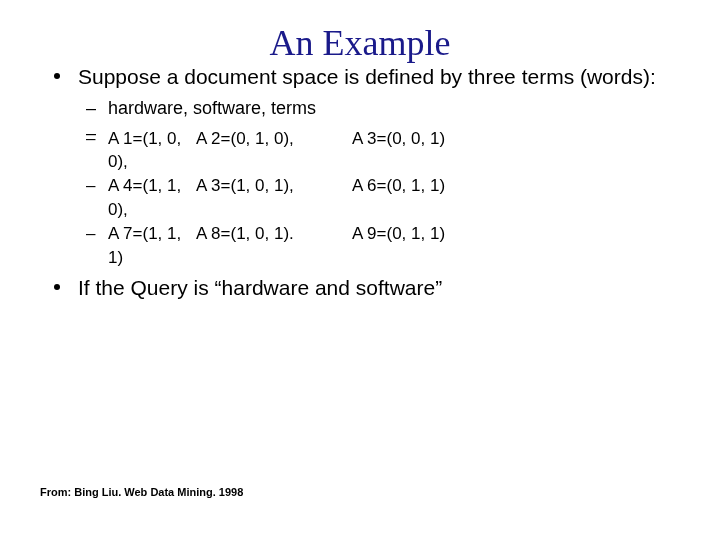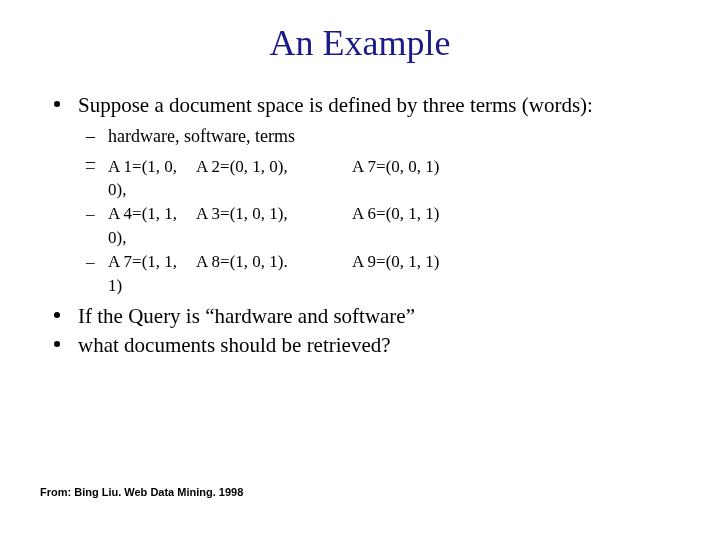--- a/index.html
+++ b/index.html
@@ -10,24 +10,23 @@
       font-family: Arial, Helvetica, sans-serif;
       color: #000;
       padding: 22px 40px 0 40px;
       position: relative;
     }
     .title {
       font-family: "Times New Roman", Times, serif;
       font-size: 36px;
       color: #1a1a8a;
       text-align: center;
-      margin-bottom: 28px;
       font-weight: normal;
     }
-    .bullet-list { list-style: none; font-family: Liberation Serif, serif; }
+    .bullet-list { list-style: none; }
     .bullet-item {
       font-size: 21px;
       line-height: 1.25;
       margin-bottom: 2px;
       padding-left: 38px;
       position: relative;
     }
     .bullet-item .dot {
       position: absolute;
       left: 14px;
@@ -98,40 +97,36 @@
     </li>
   </ul>
 
 
   <div class="doc-grid">
     <div class="doc-cell first">
       <span class="dash">–</span>
       <span>A 1=(1, 0, 0),</span>
     </div>
     <div class="doc-cell col2">A 2=(0, 1, 0),</div>
-    <div class="doc-cell col3">A 7=(0, 0, 1)</div>
+    <div class="doc-cell col3">A 3=(0, 0, 1)</div>
 
     <div class="doc-cell first">
       <span class="dash">–</span>
       <span>A 4=(1, 1, 0),</span>
     </div>
     <div class="doc-cell col2">A 3=(1, 0, 1),</div>
     <div class="doc-cell col3">A 6=(0, 1, 1)</div>
 
     <div class="doc-cell first">
       <span class="dash">–</span>
       <span>A 7=(1, 1, 1)</span>
     </div>
     <div class="doc-cell col2">A 8=(1, 0, 1).</div>
     <div class="doc-cell col3">A 9=(0, 1, 1)</div>
   </div>
 
   <li class="bullet-item">
     <span class="dot"></span>
     <span>If the Query is “hardware and software”</span>
   </li>
-  <li class="bullet-item">
-    <span class="dot"></span>
-    <span>what documents should be retrieved?</span>
-  </li>
 </ul>
 
 <div class="attribution">From: Bing Liu. Web Data Mining. 1998</div>
 
 </body></html>

